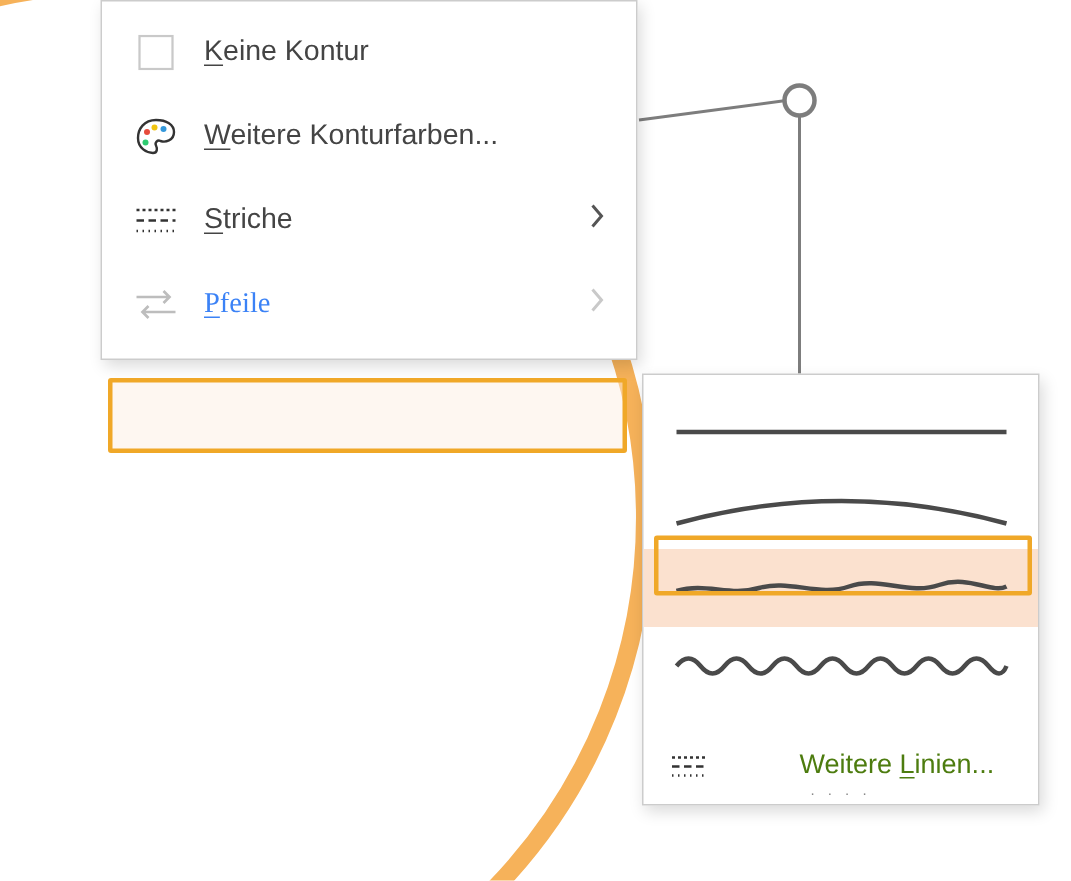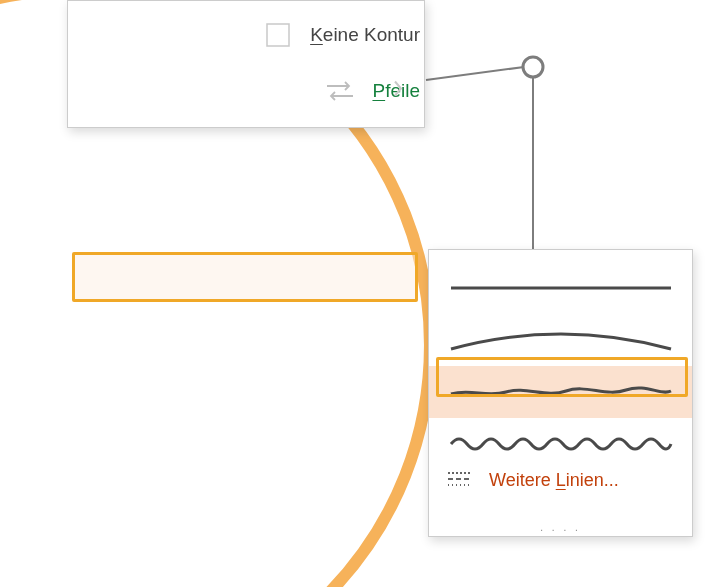--- a/index.html
+++ b/index.html
@@ -28,44 +28,43 @@
     border: 1px solid #ccc;
     box-shadow: 2px 4px 10px rgba(0,0,0,0.15);
     z-index: 10;
     padding-top: 6px;
     padding-bottom: 8px;
   }
   .menu-item {
     display: flex;
     align-items: center;
     height: 56px;
-    padding: 0 4px 0 18px;
+    padding: 0 18px 0 18px;
     position: relative;
-    justify-content: flex-end;
   }
   .menu-item .icon-slot {
     width: 36px;
     display: flex;
     align-items: center;
     justify-content: center;
     flex-shrink: 0;
   }
   .menu-item .label {
     margin-left: 14px;
     color: #444;
     text-decoration: underline;
     text-decoration-color: #444;
     text-underline-offset: 3px;
     text-decoration-thickness: 1px;
     font-size: 19px;
   }
   .menu-item .label.first-only {
     text-decoration: none;
   }
-  .menu-item.disabled .label { color: #15803d; }
+  .menu-item.disabled .label { color: #3b82f6; font-family: Liberation Serif, serif; }
   .menu-item .chev {
     position: absolute;
     right: 20px;
     top: 50%;
     transform: translateY(-50%);
   }
   .highlight-box {
     position: absolute;
     border: 3px solid #f0a828;
     border-radius: 2px;
@@ -101,24 +100,25 @@
     display: flex;
     align-items: center;
     justify-content: center;
     padding: 0 14px;
   }
   .sub-item.hovered {
     background: #fbe1cf;
   }
   .sub-text {
     display: flex;
-    align-items: flex-start;
+    align-items: flex-end;
     height: 50px;
     padding: 0 14px;
-    color: #c2410c;
+    color: #4d7c0f;
+    gap: 44px;
   }
   .sub-text .icon-slot {
     width: 34px;
     display:flex;
     align-items:center;
     justify-content:center;
   }
   .sub-text .label { margin-left: 12px; font-size: 18px; }
   .grabber {
     height: 14px;
@@ -146,24 +146,51 @@
 
   <div class="menu-item">
     <span class="icon-slot">
       <svg width="24" height="24">
           <rect x="1" y="1" width="22" height="22" fill="none" stroke="#c9c9c9" stroke-width="1.5"></rect>
         </svg>
     </span>
     <span class="label first-only"><span style="text-decoration:underline;text-underline-offset:3px;">K</span>eine Kontur</span>
   </div>
 
-
-
-
-
+  <div class="menu-item">
+    <span class="icon-slot">
+      <svg width="28" height="26" viewBox="0 0 28 26">
+        <path d="M14 2 C6 2 2 8 2 14 C2 21 8 24 12 24 C15 24 15 21 14 19 C13 17 15 15 17 16 C20 17 26 16 26 10 C26 5 21 2 14 2 Z" fill="none" stroke="#333" stroke-width="1.6"></path>
+        <circle cx="8" cy="10" r="2" fill="#e74c3c"></circle>
+        <circle cx="13" cy="7" r="2" fill="#f1c40f"></circle>
+        <circle cx="19" cy="8" r="2" fill="#3498db"></circle>
+        <circle cx="7" cy="17" r="2" fill="#2ecc71"></circle>
+      </svg>
+    </span>
+    <span class="label first-only"><span style="text-decoration:underline;text-underline-offset:3px;">W</span>eitere Konturfarben...</span>
+  </div>
+
+
+
+
+  <div class="menu-item">
+    <span class="icon-slot">
+      <svg width="28" height="20" viewBox="0 0 28 20">
+        <line x1="1" y1="3" x2="27" y2="3" stroke="#333" stroke-width="1.8" stroke-dasharray="2 2"></line>
+        <line x1="1" y1="10" x2="27" y2="10" stroke="#333" stroke-width="1.8" stroke-dasharray="5 3"></line>
+        <line x1="1" y1="17" x2="27" y2="17" stroke="#333" stroke-width="1.8" stroke-dasharray="1 3"></line>
+      </svg>
+    </span>
+    <span class="label first-only"><span style="text-decoration:underline;text-underline-offset:3px;">S</span>triche</span>
+    <span class="chev">
+      <svg width="12" height="18" viewBox="0 0 12 18">
+          <path d="M3 2 L9 9 L3 16" fill="none" stroke="#555" stroke-width="2"></path>
+        </svg>
+    </span>
+  </div>
 
   <div class="menu-item disabled">
     <span class="icon-slot">
       <svg width="30" height="22" viewBox="0 0 30 22">
         <path d="M2 6 L24 6 M20 2 L24 6 L20 10" fill="none" stroke="#bdbdbd" stroke-width="1.8"></path>
         <path d="M28 16 L6 16 M10 12 L6 16 L10 20" fill="none" stroke="#bdbdbd" stroke-width="1.8"></path>
       </svg>
     </span>
     <span class="label first-only"><span style="text-decoration:underline;text-underline-offset:3px;">P</span>feile</span>
     <span class="chev">

